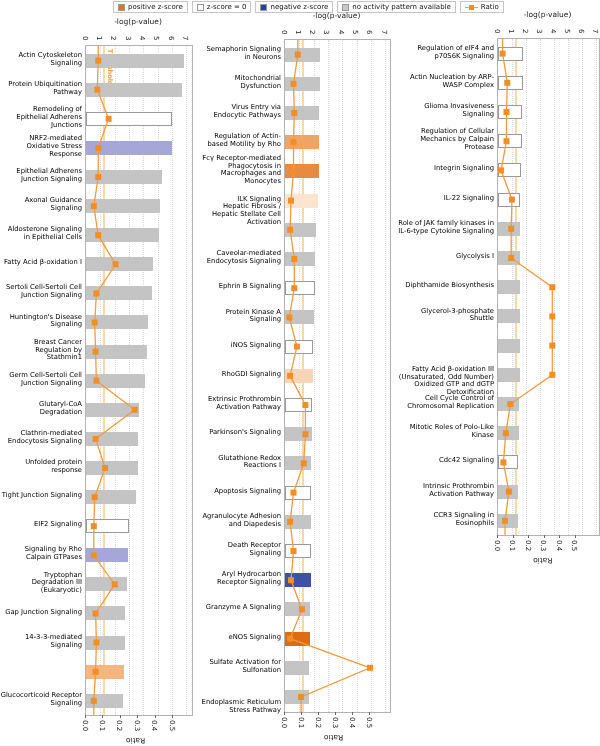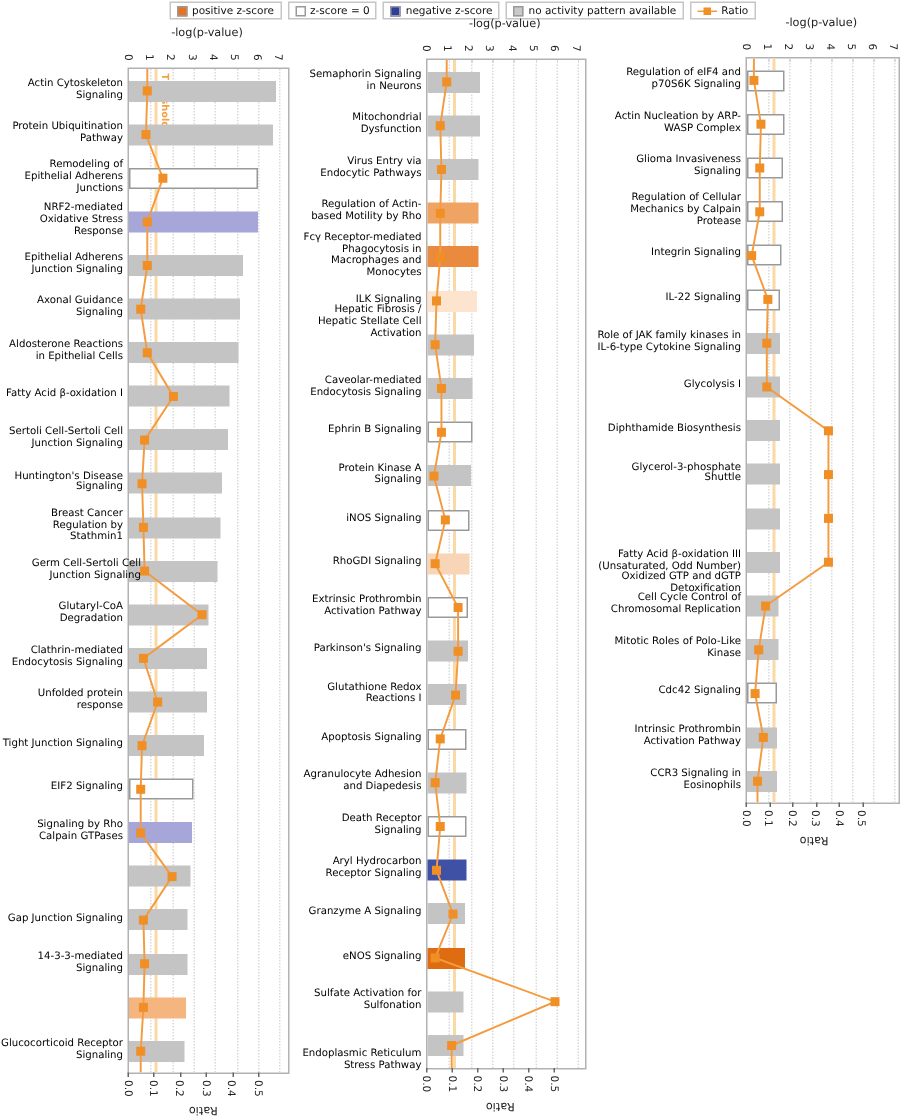--- a/index.html
+++ b/index.html
@@ -125,32 +125,33 @@
           <rect x="6.6" y="622.6" width="6" height="6" fill="#ef8f25"></rect>
           <rect x="4.8" y="651.8" width="6" height="6" fill="#ef8f25"></rect>
         </svg>
       </div>
       <div class="row-label" style="top: 45px; height: 29.1px; width: 82px;">Actin Cytoskeleton Signaling</div>
       <div class="row-label" style="top: 74.1px; height: 29.1px; width: 82px;">Protein Ubiquitination Pathway</div>
       <div class="row-label" style="top: 103.2px; height: 29.1px; width: 82px;">Remodeling of Epithelial Adherens Junctions</div>
       <div class="row-label" style="top: 132.3px; height: 29.1px; width: 82px;">NRF2-mediated Oxidative Stress Response</div>
       <div class="row-label" style="top: 161.4px; height: 29.1px; width: 82px;">Epithelial Adherens Junction Signaling</div>
       <div class="row-label" style="top: 190.5px; height: 29.1px; width: 82px;">Axonal Guidance Signaling</div>
-      <div class="row-label" style="top: 219.6px; height: 29.1px; width: 82px;">Aldosterone Reactions in Epithelial Cells</div>
+      <div class="row-label" style="top: 219.6px; height: 29.1px; width: 82px;">Aldosterone Signaling in Epithelial Cells</div>
       <div class="row-label" style="top: 248.7px; height: 29.1px; width: 82px;">Fatty Acid β-oxidation I</div>
       <div class="row-label" style="top: 277.8px; height: 29.1px; width: 82px;">Sertoli Cell-Sertoli Cell Junction Signaling</div>
       <div class="row-label" style="top: 306.9px; height: 29.1px; width: 82px;">Huntington's Disease Signaling</div>
       <div class="row-label" style="top: 336px; height: 29.1px; width: 82px;">Breast Cancer Regulation by Stathmin1</div>
-      <div class="row-label" style="top: 365.1px; height: 29.1px; width: 82px; margin-left: 12px;">Germ Cell-Sertoli Cell Junction Signaling</div>
+      <div class="row-label" style="top: 365.1px; height: 29.1px; width: 82px;">Germ Cell-Sertoli Cell Junction Signaling</div>
       <div class="row-label" style="top: 394.2px; height: 29.1px; width: 82px;">Glutaryl-CoA Degradation</div>
       <div class="row-label" style="top: 423.3px; height: 29.1px; width: 82px;">Clathrin-mediated Endocytosis Signaling</div>
       <div class="row-label" style="top: 452.4px; height: 29.1px; width: 82px;">Unfolded protein response</div>
       <div class="row-label" style="top: 481.5px; height: 29.1px; width: 82px;">Tight Junction Signaling</div>
       <div class="row-label" style="top: 510.6px; height: 29.1px; width: 82px;">EIF2 Signaling</div>
       <div class="row-label" style="top: 539.7px; height: 29.1px; width: 82px;">Signaling by Rho Calpain GTPases</div>
+      <div class="row-label" style="top: 568.8px; height: 29.1px; width: 82px;">Tryptophan Degradation III (Eukaryotic)</div>
       <div class="row-label" style="top: 597.9px; height: 29.1px; width: 82px;">Gap Junction Signaling</div>
       <div class="row-label" style="top: 627px; height: 29.1px; width: 82px;">14-3-3-mediated Signaling</div>
       <div class="row-label" style="top: 685.2px; height: 29.1px; width: 82px;">Glucocorticoid Receptor Signaling</div>
       <div class="tickmark" style="left: 85px; top: 715px;"></div>
       <span class="tick-label" style="left: 88.5px; top: 720px;">0.0</span>
       <div class="tickmark" style="left: 102.4px; top: 715px;"></div>
       <span class="tick-label" style="left: 105.9px; top: 720px;">0.1</span>
       <div class="tickmark" style="left: 119.8px; top: 715px;"></div>
       <span class="tick-label" style="left: 123.3px; top: 720px;">0.2</span>
       <div class="tickmark" style="left: 137.2px; top: 715px;"></div>

